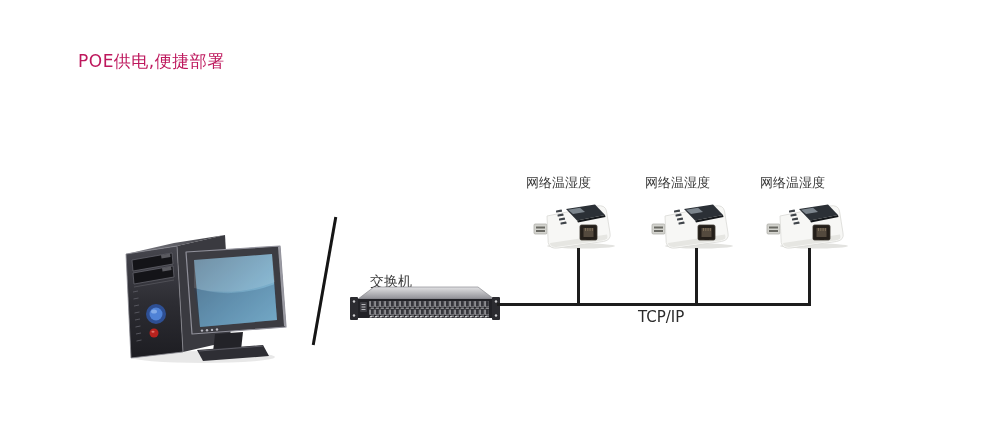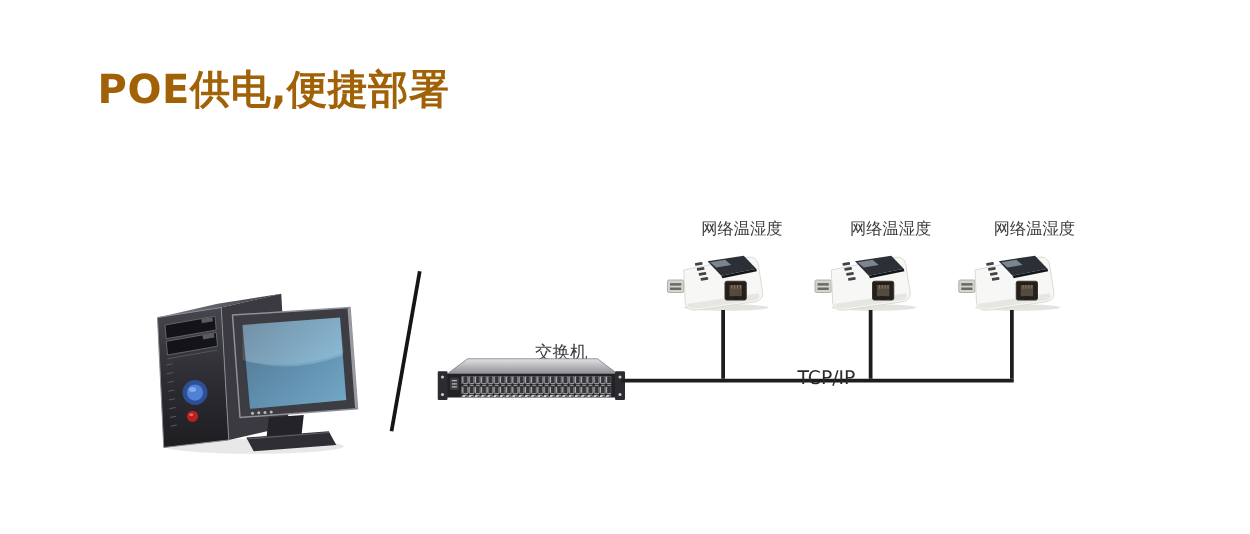--- a/index.html
+++ b/index.html
@@ -2,33 +2,33 @@
 <html><head>
 <meta charset="utf-8">
 <style>
   html,body{margin:0;padding:0;background:#fff;}
   #stage{
     position:relative;width:1000px;height:427px;background:#ffffff;
     overflow:hidden;font-family:"DejaVu Sans","Liberation Sans",sans-serif;
   }
   .abs{position:absolute;}
   #page-title{
-    left:78px;top:50px;font-size:32px;font-weight:700;color:#a16207;
+    left:78px;top:50px;font-size:17px;font-weight:400;color:#be185d;
     letter-spacing:0.5px;white-space:nowrap;
   }
   .dev-label{
-    color:#3a3a3a;text-align:right;white-space:nowrap;
+    color:#3a3a3a;text-align:left;white-space:nowrap;
   }
   #terminal-label{left:179px;top:202px;width:100px;font-size:14px;}
   #switch-label{left:370px;top:273px;width:100px;font-size:14px;}
   .sensor-label{width:100px;top:174px;font-size:13px;}
   #sensor-label-1{left:526px;}
   #sensor-label-2{left:645px;}
   #sensor-label-3{left:760px;}
-  #protocol-label{left:638px;top:293px;font-size:15px;font-weight:500;color:#2a2a2a;}
+  #protocol-label{left:638px;top:308px;font-size:15px;font-weight:500;color:#2a2a2a;}
   .wire{background:#1d1d1d;}
   #wire-horizontal{left:497px;top:303px;width:314px;height:3px;}
   .wire-v{top:248px;width:3px;height:55px;}
   #wire-drop-1{left:577px;}
   #wire-drop-2{left:695px;}
   #wire-drop-3{left:808px;}
   #divider-line{
     left:323px;top:216px;width:3px;height:130px;background:#151515;
     transform:rotate(10deg);
   }

